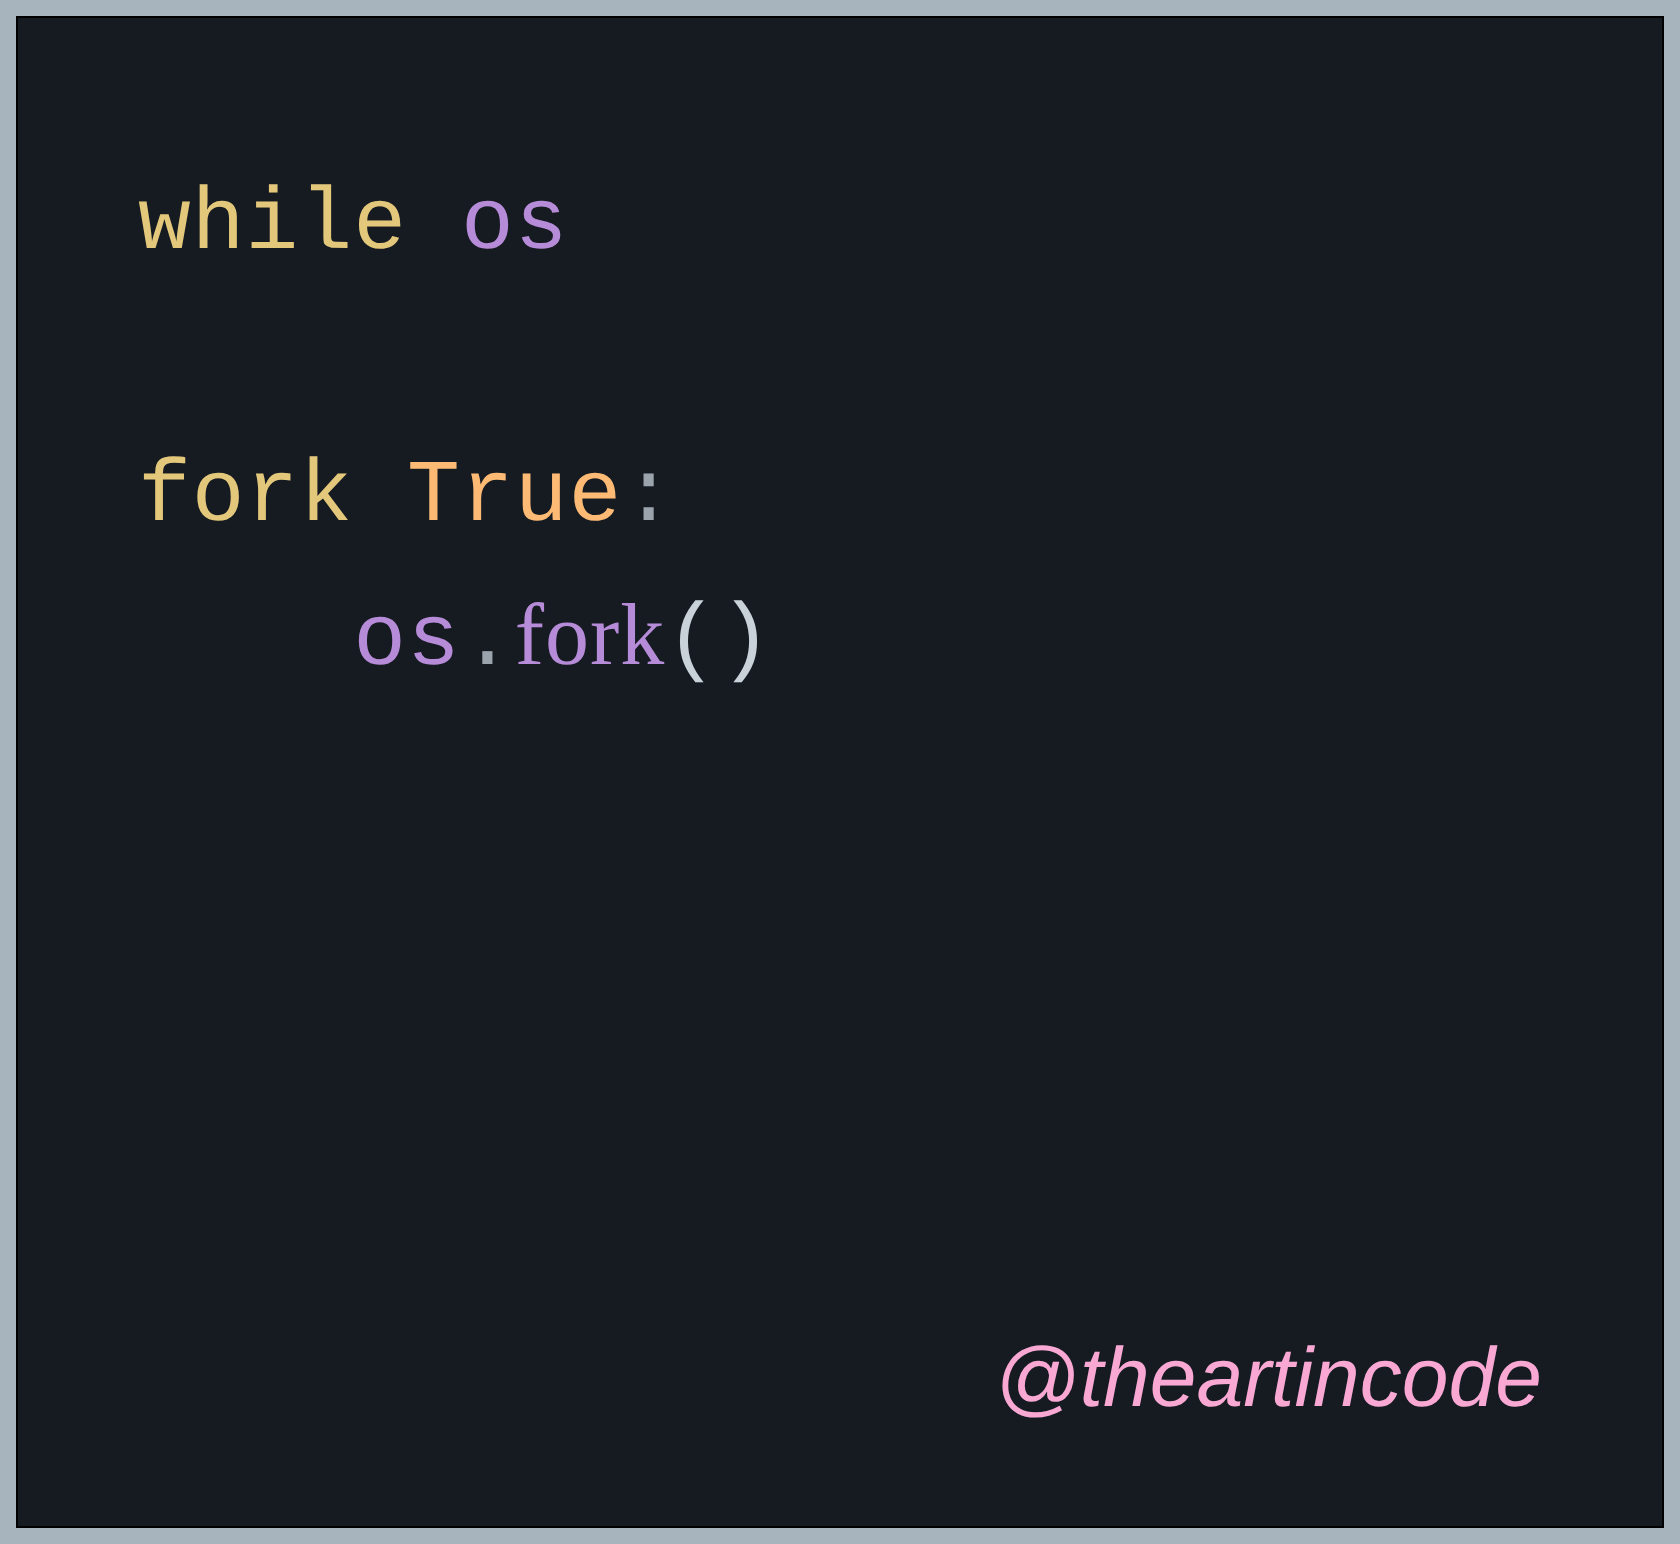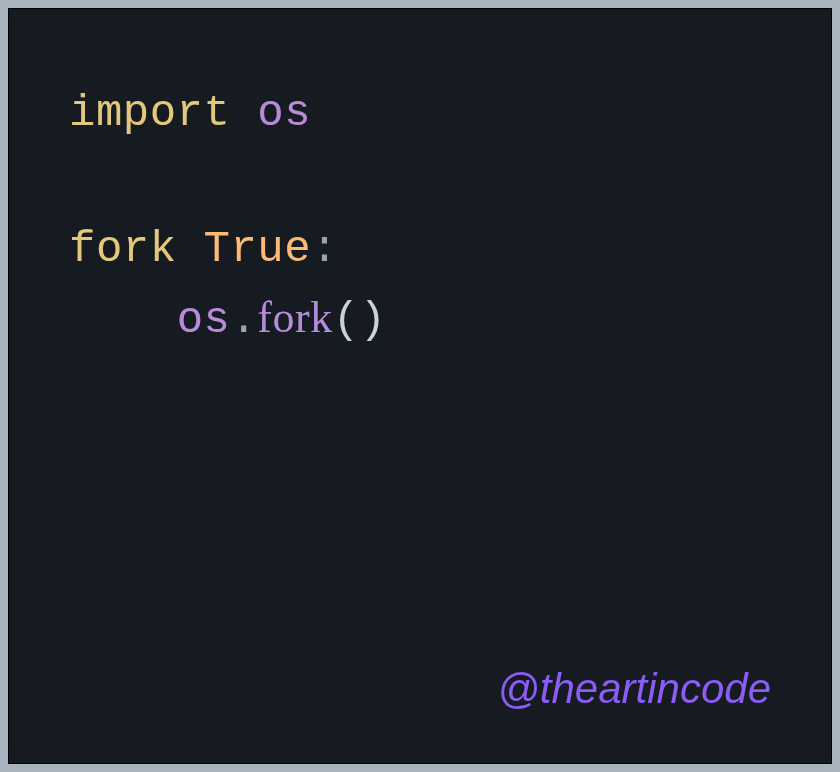--- a/index.html
+++ b/index.html
@@ -56,30 +56,30 @@
       bottom: 150px;
       color: #ffffff;
       font-family: -apple-system, "Segoe UI", Helvetica, Arial, sans-serif;
       font-size: 56px;
       font-weight: 400;
     }
     .handle {
       position: absolute;
       right: 60px;
       bottom: 50px;
-      color: #8b5cf6;
+      color: #f9a8d4;
       font-family: -apple-system, "Segoe UI", Helvetica, Arial, sans-serif;
       font-size: 42px;
       font-style: italic;
       font-weight: 400;
     }
   </style>
 </head>
 <body>
 
 <div class="card">
-  <div class="code-block"><span class="keyword">import</span> <span class="module">os</span>
+  <div class="code-block"><span class="keyword">while</span> <span class="module">os</span>
 
 <span class="keyword">fork</span> <span class="default">True</span><span class="punct">:</span>
 <span>    </span><span class="module">os</span><span class="punct">.</span><span class="method">fork</span><span class="paren">()</span></div>
 
   <div class="handle">@theartincode</div>
 </div>
 
 </body></html>

